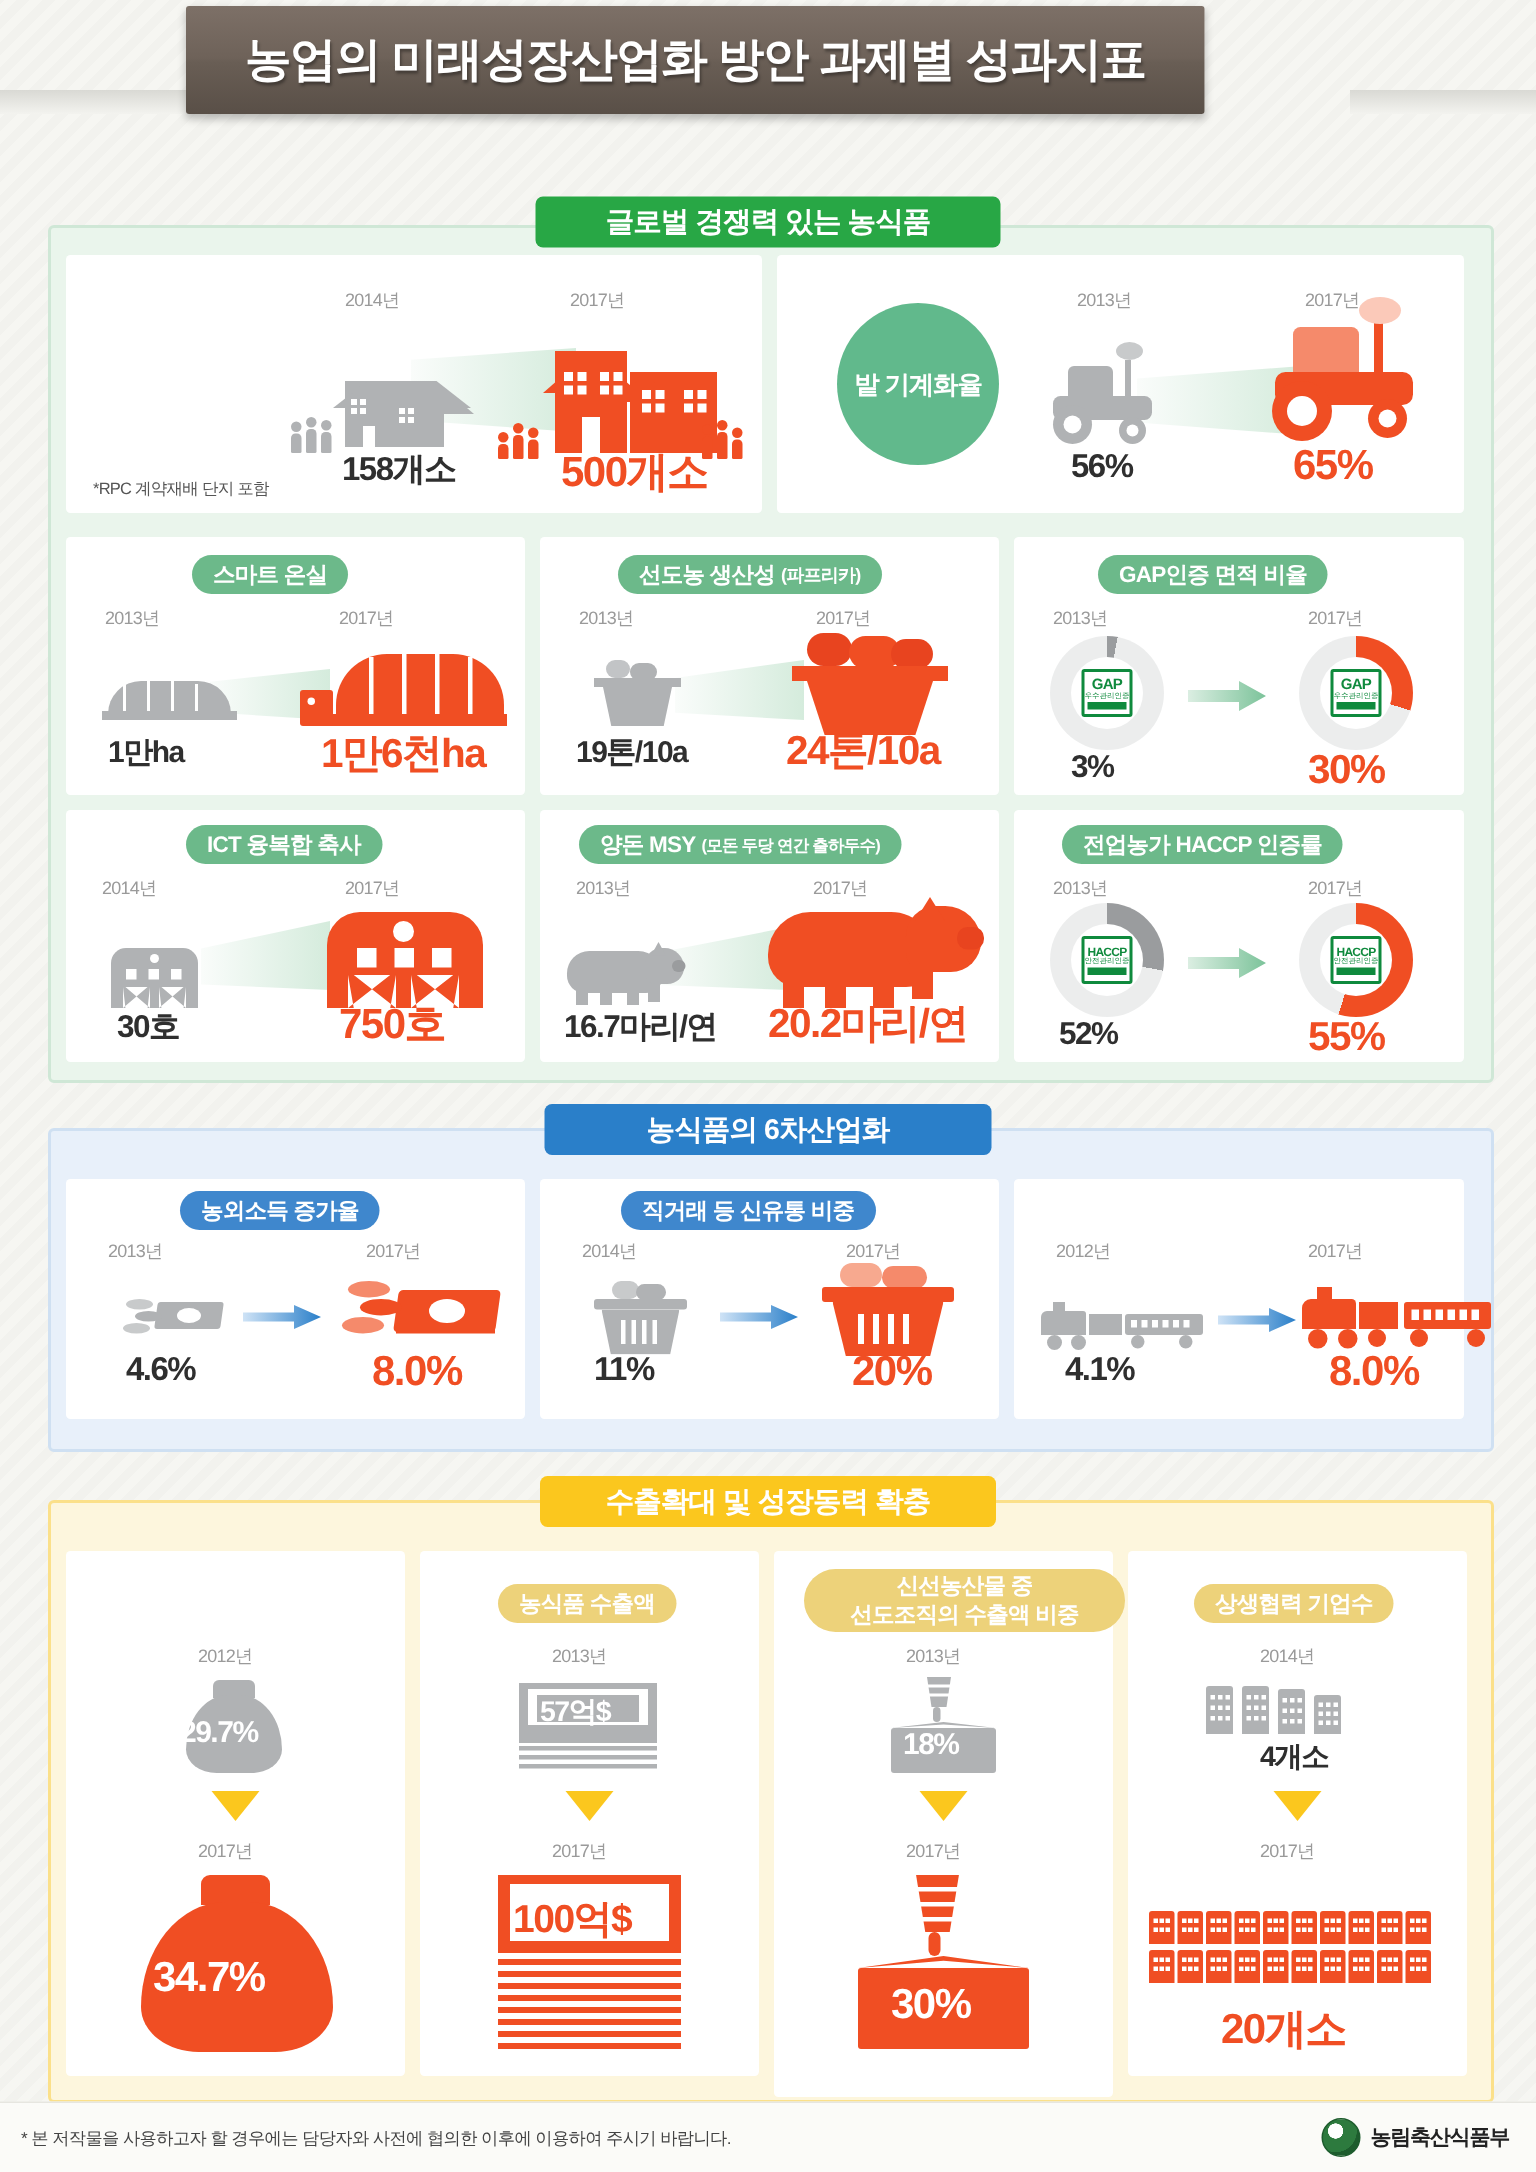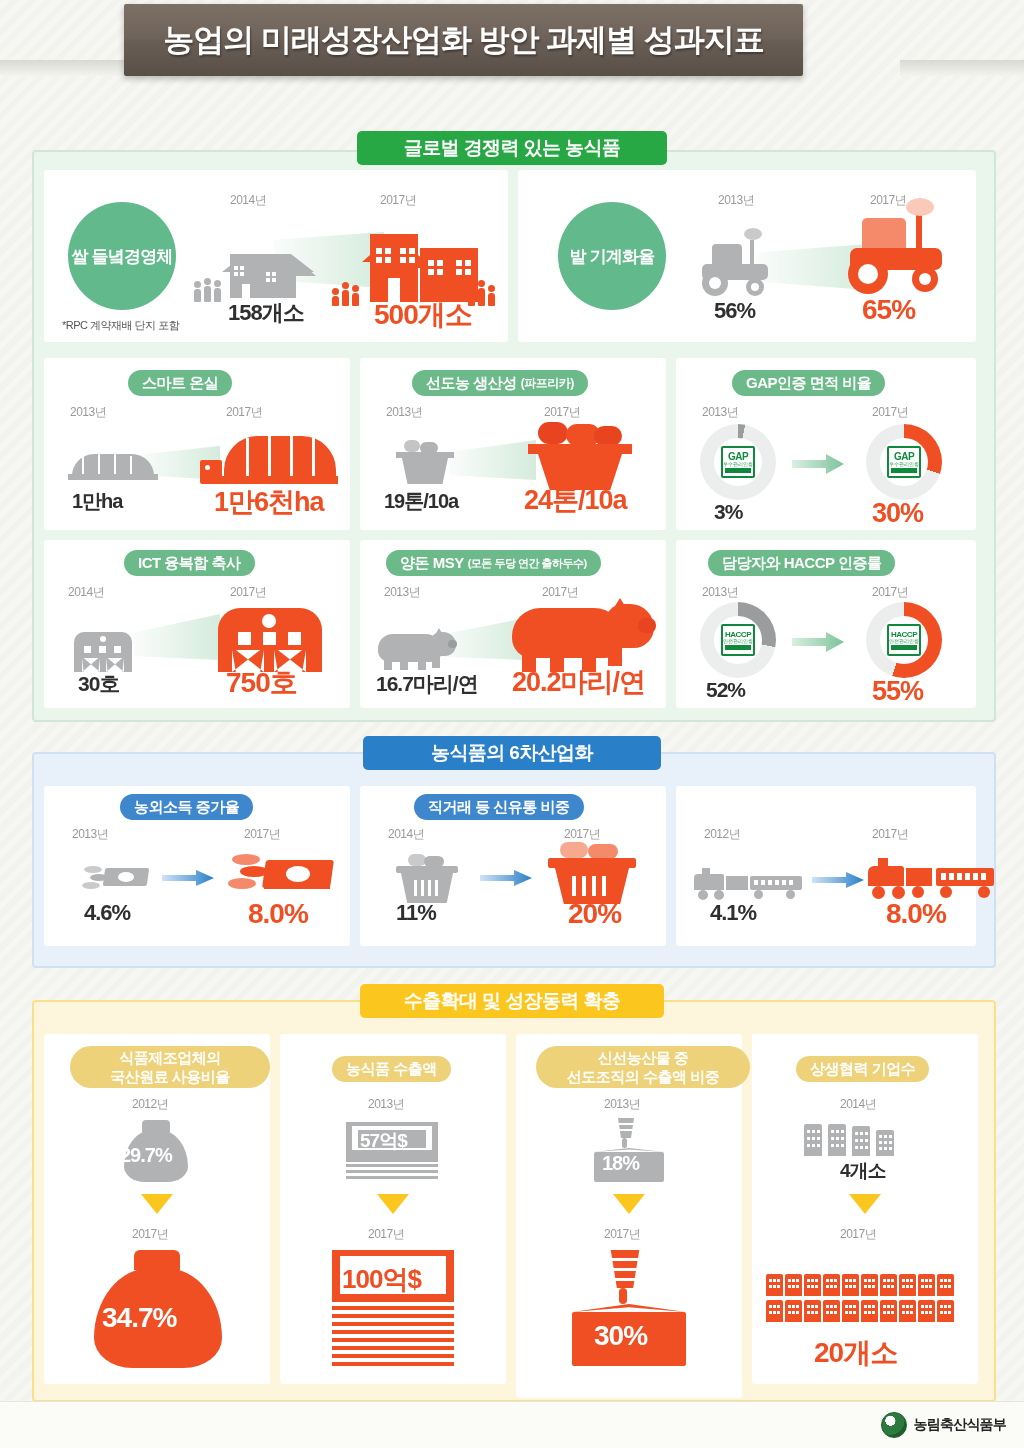--- a/index.html
+++ b/index.html
@@ -139,23 +139,20 @@
     <span class="title-txt">농업의 미래성장산업화 방안 과제별 성과지표</span>
   </div>
 </div>
 
 <div class="sec-head green" style="left:357px;top:131px;width:310px;">
   <span>글로벌 경쟁력 있는 농식품</span>
 </div>
 <div class="sec-body sec1"></div>
 
 <div class="card" style="left:44px;top:170px;width:464px;height:172px;">
-  <div class="circle-label" style="left:24px;top:32px;width:108px;height:108px;font-size:17px;">
-    <span>쌀 들녘경영체</span>
-  </div>
   <div class="note" style="left:18px;top:148px;">*RPC 계약재배 단지 포함</div>
 
   <div class="yr" style="left:186px;top:22px;">2014년</div>
   <div class="yr" style="left:336px;top:22px;">2017년</div>
 
   <div class="funnel" style="left:230px;top:62px;width:110px;height:56px;clip-path:polygon(0 14%,100% 0,100% 100%,0 86%);"></div>
 
   <div class="house" style="left:178px;top:66px;width:74px;height:62px;">
     <div class="sh gray" style="left:8px;top:18px;width:30px;height:44px;"></div>
     <div class="sh gray" style="left:0;top:18px;width:46px;height:0;border-left:23px solid transparent;border-right:23px solid transparent;border-bottom:18px solid #b0b2b4;background:none;"></div>
@@ -438,21 +435,21 @@
     <div class="sh red" style="left:10px;top:54px;width:14px;height:20px;"></div>
     <div class="sh red" style="left:38px;top:54px;width:14px;height:20px;"></div>
     <div class="sh red" style="left:70px;top:54px;width:14px;height:20px;"></div>
     <div class="sh red" style="left:96px;top:48px;width:14px;height:20px;"></div>
   </div>
   <div class="val new" style="left:152px;top:124px;font-size:27px;">20.2마리/연</div>
 </div>
 
 <div class="card" style="left:676px;top:540px;width:300px;height:168px;">
   <div class="pill g" style="left:32px;top:10px;">
-    <span>담당자와 HACCP 인증률</span>
+    <span>전업농가 HACCP 인증률</span>
   </div>
   <div class="yr" style="left:26px;top:44px;">2013년</div>
   <div class="yr" style="left:196px;top:44px;">2017년</div>
 
   <div class="donut" style="left:24px;top:62px;width:76px;height:76px;background:conic-gradient(#9a9c9e 0 28%, #eceded 28% 100%);">
     <div class="hole" style="width:48px;height:48px;">
       <div class="cert">
         <b style="font-size:8px;">HACCP</b>
         <i>안전관리인증</i>
         <div class="bar"></div>
@@ -626,24 +623,20 @@
   </div>
   <div class="val new" style="left:210px;top:112px;font-size:28px;">8.0%</div>
 </div>
 
 <div class="sec-head yellow" style="left:360px;top:984px;width:304px;">
   <span>수출확대 및 성장동력 확충</span>
 </div>
 <div class="sec-body sec3"></div>
 
 <div class="card" style="left:44px;top:1034px;width:226px;height:350px;">
-  <div class="pill y two-line" style="left:26px;top:12px;width:172px;">
-    <span>식품제조업체의</span>
-    <span>국산원료 사용비율</span>
-  </div>
   <div class="yr" style="left:88px;top:62px;">2012년</div>
   <div class="sh" style="left:72px;top:86px;width:80px;height:62px;">
     <div class="sh gray" style="left:26px;top:0;width:28px;height:12px;border-radius:4px 4px 0 0;"></div>
     <div class="sh gray" style="left:8px;top:10px;width:64px;height:52px;border-radius:44% 44% 32% 32% / 70% 70% 30% 30%;"></div>
   </div>
   <div class="val" style="left:76px;top:110px;font-size:20px;color:#fff;">29.7%</div>
   <div class="tri-down" style="left:97px;top:160px;"></div>
   <div class="yr" style="left:88px;top:192px;">2017년</div>
   <div class="sh" style="left:44px;top:216px;width:140px;height:118px;">
     <div class="sh red" style="left:46px;top:0;width:46px;height:20px;border-radius:6px 6px 0 0;"></div>
@@ -928,17 +921,18 @@
         <div class="w" style="left:11px;top:5px;"></div>
         <div class="w" style="left:3px;top:11px;"></div>
         <div class="w" style="left:7px;top:11px;"></div>
         <div class="w" style="left:11px;top:11px;"></div>
       </div>
   </div>
   <div class="val new" style="left:62px;top:300px;font-size:28px;">20개소</div>
 </div>
 
 <div class="footer">
+  <div class="txt">* 본 저작물을 사용하고자 할 경우에는 담당자와 사전에 협의한 이후에 이용하여 주시기 바랍니다.</div>
   <div class="logo-wrap">
     <div class="logo-mark"></div>
     <div class="logo-txt">농림축산식품부</div>
   </div>
 </div>
 
 </body></html>

